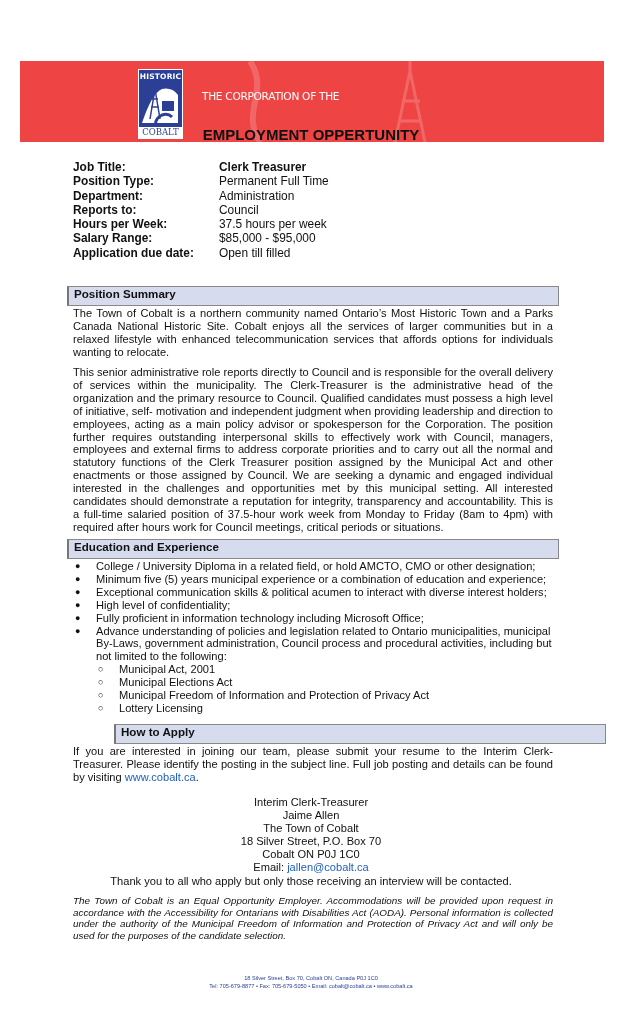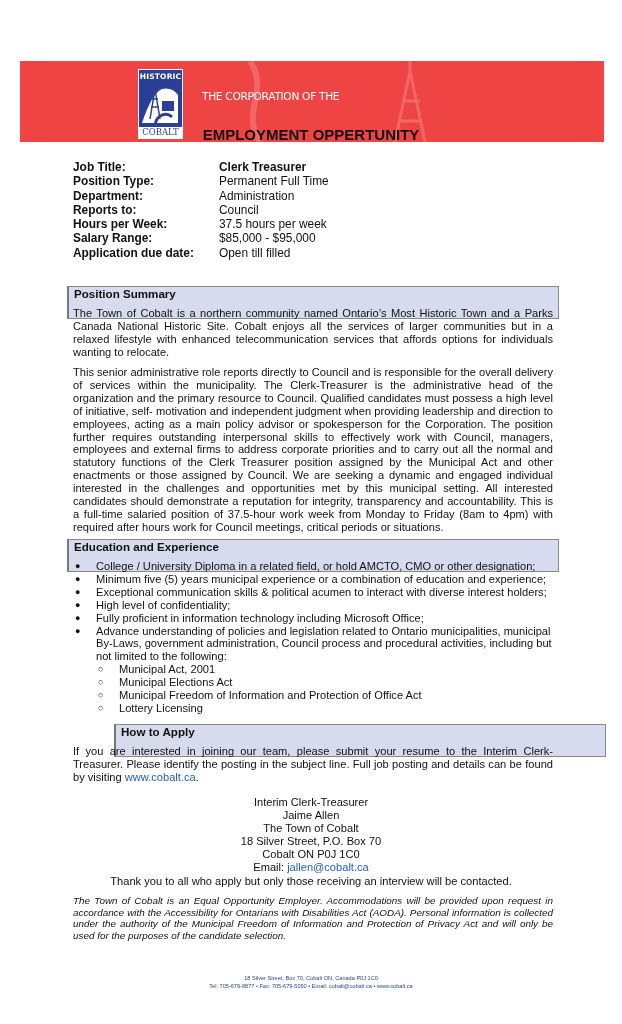--- a/index.html
+++ b/index.html
@@ -10,21 +10,21 @@
   .logo .historic { position: absolute; top: 2px; left: 0; width: 100%; text-align: center; color: #fff; font-size: 7.5px; font-weight: bold; font-family: "DejaVu Sans", sans-serif; letter-spacing: 0.2px; }
   .logo .cobalt { position: absolute; bottom: 0; left: 0; width: 100%; text-align: center; background: #fff; color: #2b3f96; font-size: 8.5px; font-family: "DejaVu Serif", serif; line-height: 11px; }
   .logo svg { position: absolute; left: 3px; top: 13px; }
   .corp { position: absolute; left: 182px; top: 29px; color: #fff; font-family: "DejaVu Sans", sans-serif; font-size: 10.6px; letter-spacing: -0.3px; }
   .town { position: absolute; left: 181px; top: 41px; color: #fff; font-family: "DejaVu Sans", sans-serif; font-weight: bold; font-size: 20px; letter-spacing: -0.3px; text-shadow: 1px 1px 1px #111a4a; }
   .title { position: absolute; top: 126px; width: 622px; text-align: center; font-weight: bold; font-size: 15px; }
   .facts { position: absolute; left: 73px; top: 160px; font-size: 11.9px; line-height: 14.3px; }
   .facts .row { display: flex; }
   .facts .lbl { width: 146px; font-weight: bold; }
   .facts .val.bold { font-weight: bold; }
-  .section-head { position: absolute; left: 67px; width: 492px; height: 33px; background: #d6dcee; border: 1px solid #888; border-left: 2px solid #777; box-sizing: border-box; font-weight: bold; font-size: 11.6px; line-height: 14px; padding-left: 5px; }
+  .section-head { position: absolute; left: 67px; width: 492px; height: 20px; background: #d6dcee; border: 1px solid #888; border-left: 2px solid #777; box-sizing: border-box; font-weight: bold; font-size: 11.6px; line-height: 14px; padding-left: 5px; }
   .para { position: absolute; left: 73px; width: 480px; font-size: 11.1px; line-height: 12.9px; text-align: justify; }
   .bullets { position: absolute; left: 73px; width: 485px; font-size: 11.1px; line-height: 12.9px; margin: 0; padding: 0; list-style: none; }
   .bullets li { position: relative; padding-left: 23px; }
   .bullets li .b { position: absolute; left: 2px; top: 0; font-size: 9px; }
   .sub { list-style: none; margin: 0; padding: 0; }
   .sub li { padding-left: 23px; position: relative; }
   .sub li .o { position: absolute; left: 2px; top: 0; font-size: 9px; }
   .contact { position: absolute; top: 796px; width: 622px; left: 0; text-align: center; font-size: 11.1px; line-height: 12.9px; }
   a { color: #1f5fbf; }
   .thanks { position: absolute; top: 875px; width: 622px; text-align: center; font-size: 11.1px; }
@@ -93,21 +93,21 @@
 <ul class="bullets" style="top:560px;">
   <li><span class="b">●</span><span>College / University Diploma in a related field, or hold AMCTO, CMO or other designation;</span></li>
   <li><span class="b">●</span><span>Minimum five (5) years municipal experience or a combination of education and experience;</span></li>
   <li><span class="b">●</span><span>Exceptional communication skills &amp; political acumen to interact with diverse interest holders;</span></li>
   <li><span class="b">●</span><span>High level of confidentiality;</span></li>
   <li><span class="b">●</span><span>Fully proficient in information technology including Microsoft Office;</span></li>
   <li><span class="b">●</span><span>Advance understanding of policies and legislation related to Ontario municipalities, municipal By-Laws, government administration, Council process and procedural activities, including but not limited to the following:</span>
     <ul class="sub">
       <li><span class="o">○</span><span>Municipal Act, 2001</span></li>
       <li><span class="o">○</span><span>Municipal Elections Act</span></li>
-      <li><span class="o">○</span><span>Municipal Freedom of Information and Protection of Office Act</span></li>
+      <li><span class="o">○</span><span>Municipal Freedom of Information and Protection of Privacy Act</span></li>
       <li><span class="o">○</span><span>Lottery Licensing</span></li>
     </ul>
   </li>
 </ul>
 
 <div class="section-head" style="top:724px;margin-left:47px;">How to Apply</div>
 <div class="para" style="top:745px;"><span>If you are interested in joining our team, please submit your resume to the Interim Clerk-Treasurer. Please identify the posting in the subject line.  Full job posting and details can be found by visiting </span><a>www.cobalt.ca</a><span>.</span></div>
 
 <div class="contact">
   <div>Interim Clerk-Treasurer</div>

